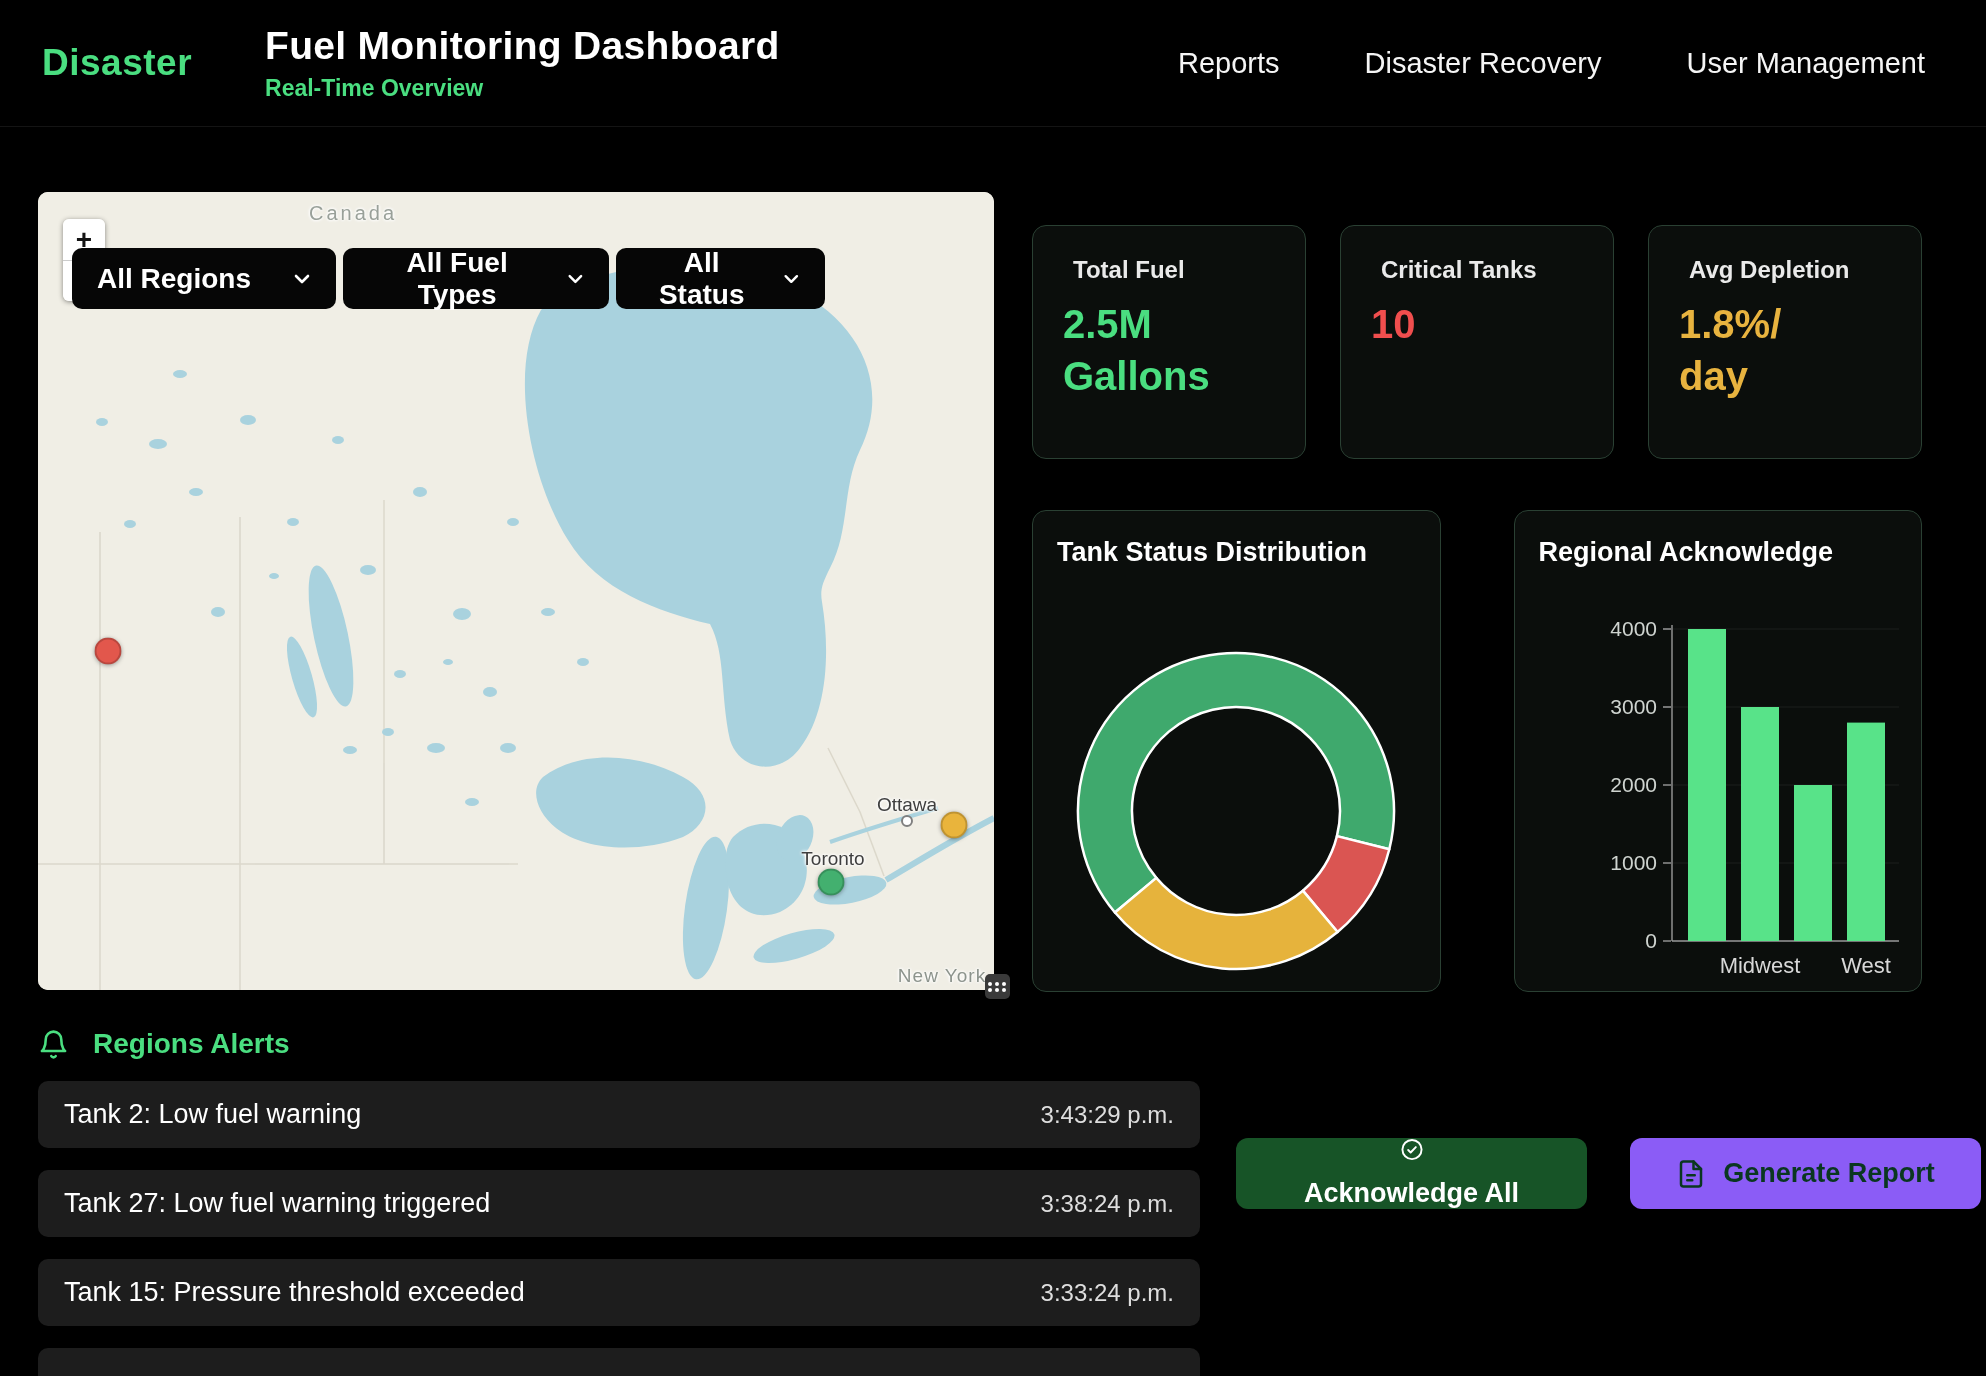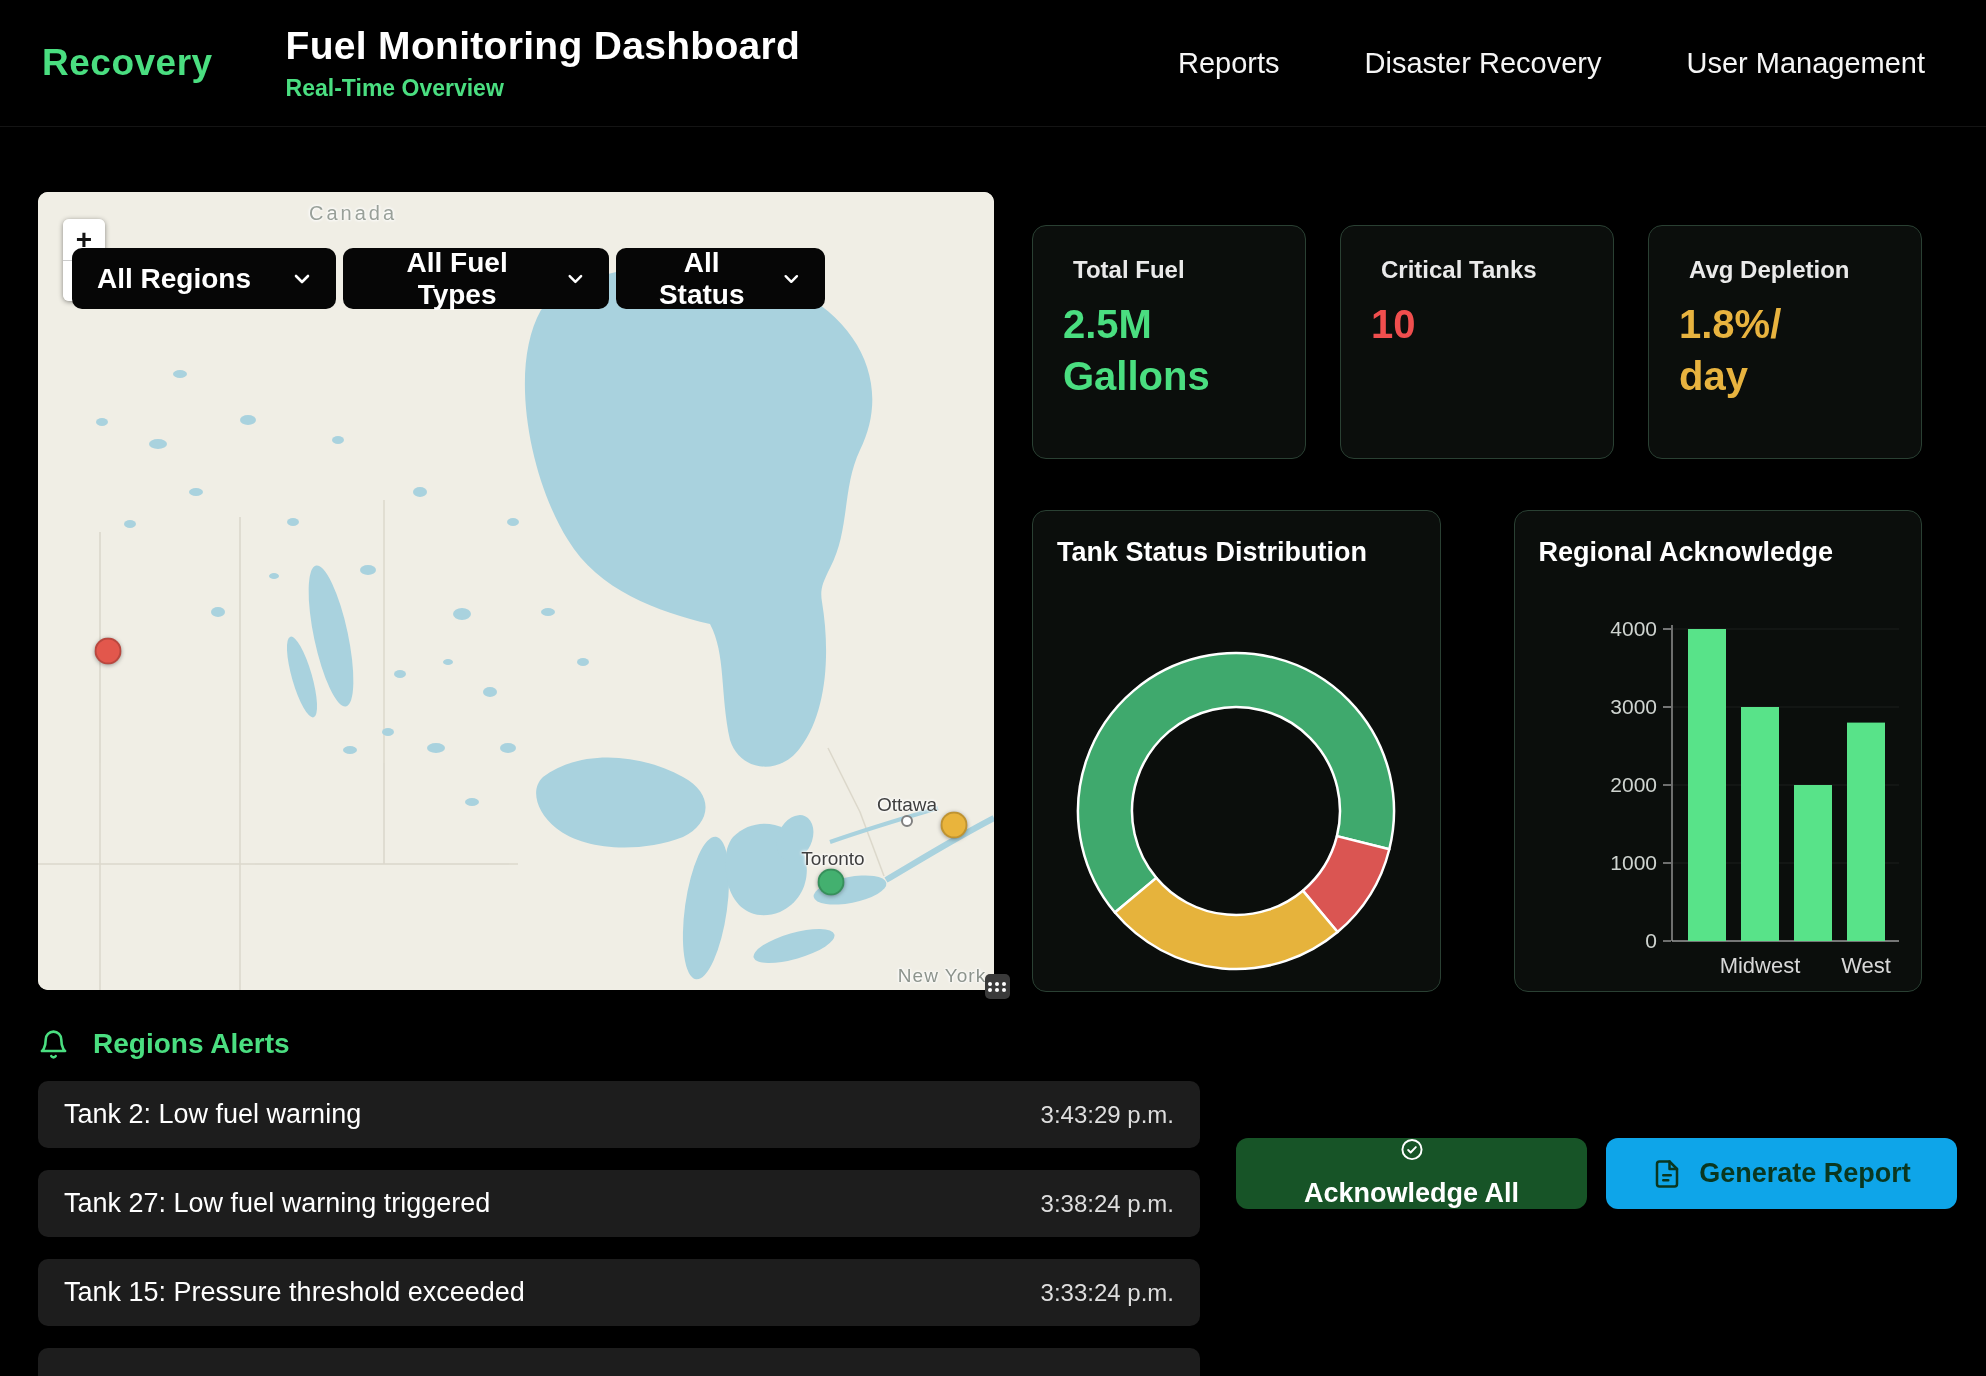--- a/index.html
+++ b/index.html
@@ -72,27 +72,27 @@
   .alerts-body { display:flex; margin-top:21px; align-items:flex-start; }
   .alert-list { width:1162px; display:flex; flex-direction:column; gap:22px; flex:none; }
   .alert-row { height:67px; background:#1d1d1d; border-radius:10px; display:flex;
     align-items:center; padding:0 26px; font-size:27px; color:#fff; }
   .alert-time { margin-left:auto; color:#dedede; font-size:24px; }
   .actions { display:flex; gap:19px; margin-left:36px; padding-top:57px; }
   .btn { height:71px; width:351px; border-radius:12px; border:none; display:flex;
     align-items:center; justify-content:center; gap:17px; font-size:27px; font-weight:bold; }
   .btn svg { width:30px; height:30px; }
   .btn-ack { background:#175427; color:#fff;flex-direction:column; }
-  .btn-gen { background:#0ea5e9; color:#0a3720; }
+  .btn-gen { background:#8b5cf6; color:#0a3720;margin-left:24px; }
 </style>
 </head>
 <body>
 
 <div class="header">
-  <div class="brand">Recovery</div>
+  <div class="brand">Disaster</div>
   <div class="title-block">
     <div class="page-title">Fuel Monitoring Dashboard</div>
     <div class="page-subtitle">Real-Time Overview</div>
   </div>
   <div class="nav">
     <button class="nav-item">Reports</button>
     <button class="nav-item">Disaster Recovery</button>
     <button class="nav-item">User Management</button>
   </div>
 </div>

